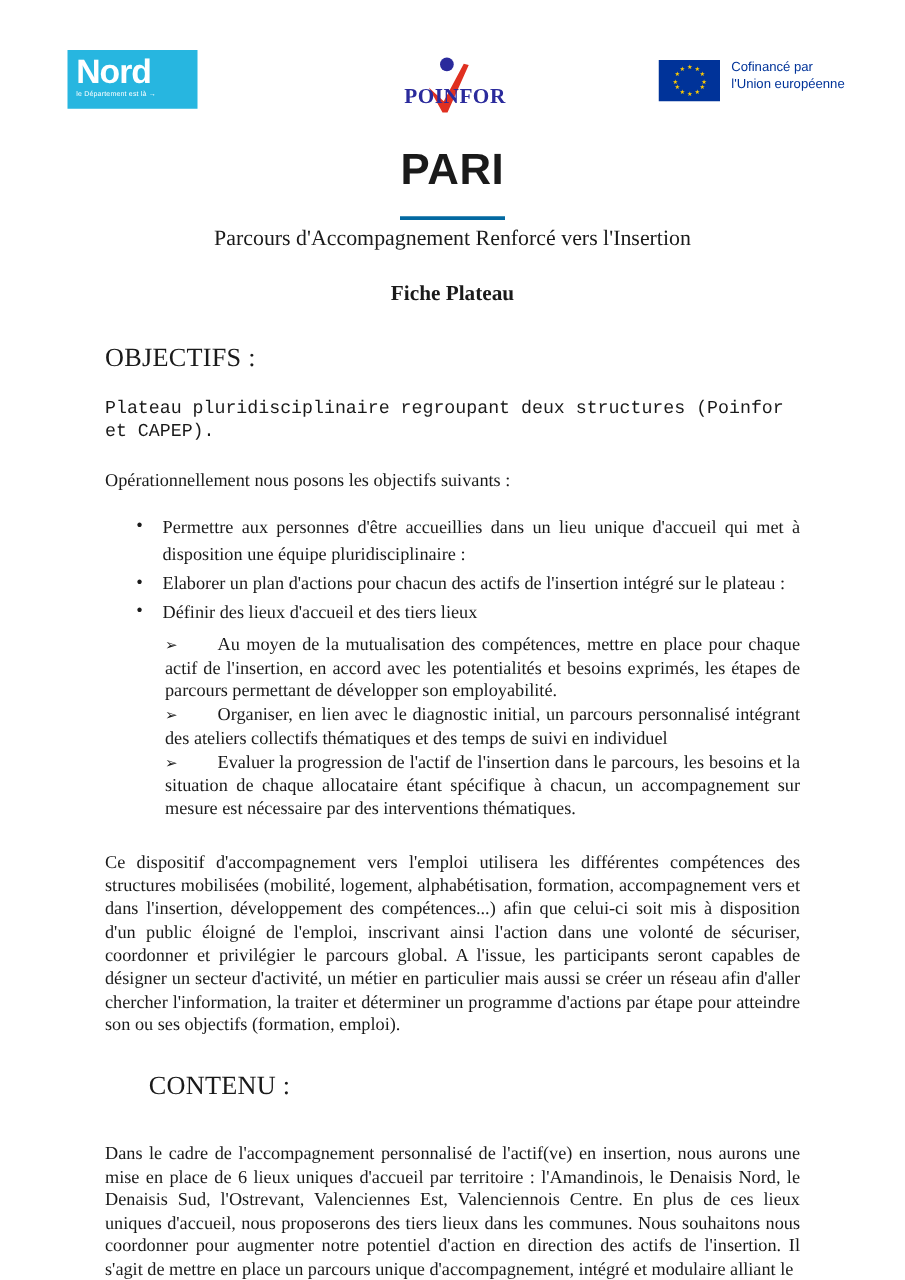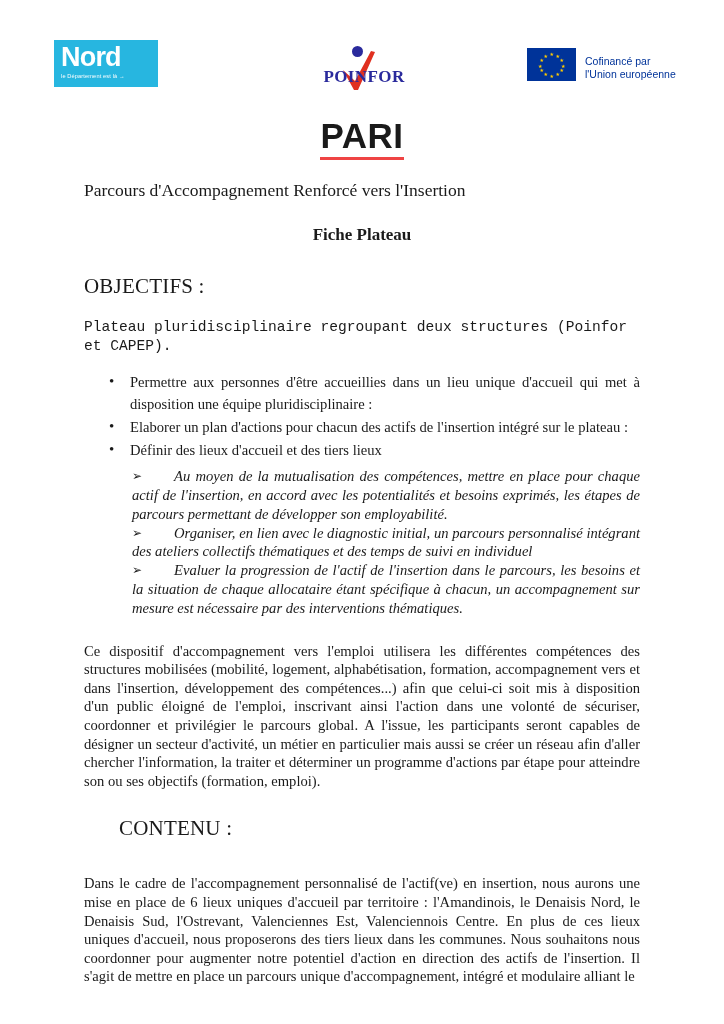--- a/index.html
+++ b/index.html
@@ -93,21 +93,21 @@
     border-radius: 50%;
     background: #2a2a9c;
   }
 
   
   .eu-logo {
     position: absolute;
     left: 527px;
     top: 48px;
     display: flex;
-    align-items: flex-end;
+    align-items: flex-start;
     gap: 9px;
   }
   .eu-flag {
     width: 49px;
     height: 33px;
     background: #003399;
     position: relative;
   }
   .eu-star {
     position: absolute;
@@ -138,26 +138,27 @@
     margin-top: 116px;
     text-align: center;
     font-family: "Liberation Sans", "DejaVu Sans", sans-serif;
     font-weight: bold;
     font-size: 35px;
     line-height: 40px;
     letter-spacing: 0.5px;
     color: #1a1a1a;
   }
   .doc-title span {
-    border-bottom: 3px solid #ef4444;
-    padding-bottom: 2px;
+    border-bottom: 3px solid #0369a1;
+    padding-bottom: 18px;
   }
 
   .doc-subtitle {
     margin-top: 23px;
+    text-align: center;
     font-size: 17.5px;
     line-height: 22px;
   }
 
   .doc-kicker {
     margin-top: 23px;
     text-align: center;
     font-weight: bold;
     font-size: 17px;
     line-height: 22px;
@@ -235,21 +236,20 @@
     position: absolute;
     left: 48px;
     top: 0;
     font-size: 12px;
     line-height: 18.8px;
     font-family: "DejaVu Sans", sans-serif;
   }
   ul.arrows > li .arrow-text {
     display: block;
     margin-left: 0;
-    font-style: italic;
   }
   ul.arrows > li .arrow-text::before {
     content: "";
     display: inline-block;
     width: 42px;
   }
 </style>
 </head>
 <body>
 
@@ -296,20 +296,21 @@
   <div class="doc-title"><span>PARI</span></div>
 
   <div class="doc-subtitle">Parcours d'Accompagnement Renforcé vers l'Insertion</div>
 
   <div class="doc-kicker">Fiche Plateau</div>
 
   <div class="section-heading sec-objectifs">OBJECTIFS :</div>
 
   <p class="para lead1">Plateau pluridisciplinaire regroupant deux structures (Poinfor et CAPEP).</p>
 
+  <p class="para lead2">Opérationnellement nous posons les objectifs suivants :</p>
 
   <ul class="bullets">
     <li>Permettre aux personnes d'être accueillies dans un lieu unique d'accueil qui met à disposition une équipe pluridisciplinaire :</li>
     <li class="nojust">Elaborer un plan d'actions pour chacun des actifs de l'insertion intégré sur le plateau :</li>
     <li class="nojust">Définir des lieux d'accueil et des tiers lieux</li>
   </ul>
 
   <ul class="arrows">
     <li>
       <span class="arrow-glyph">➢</span>

